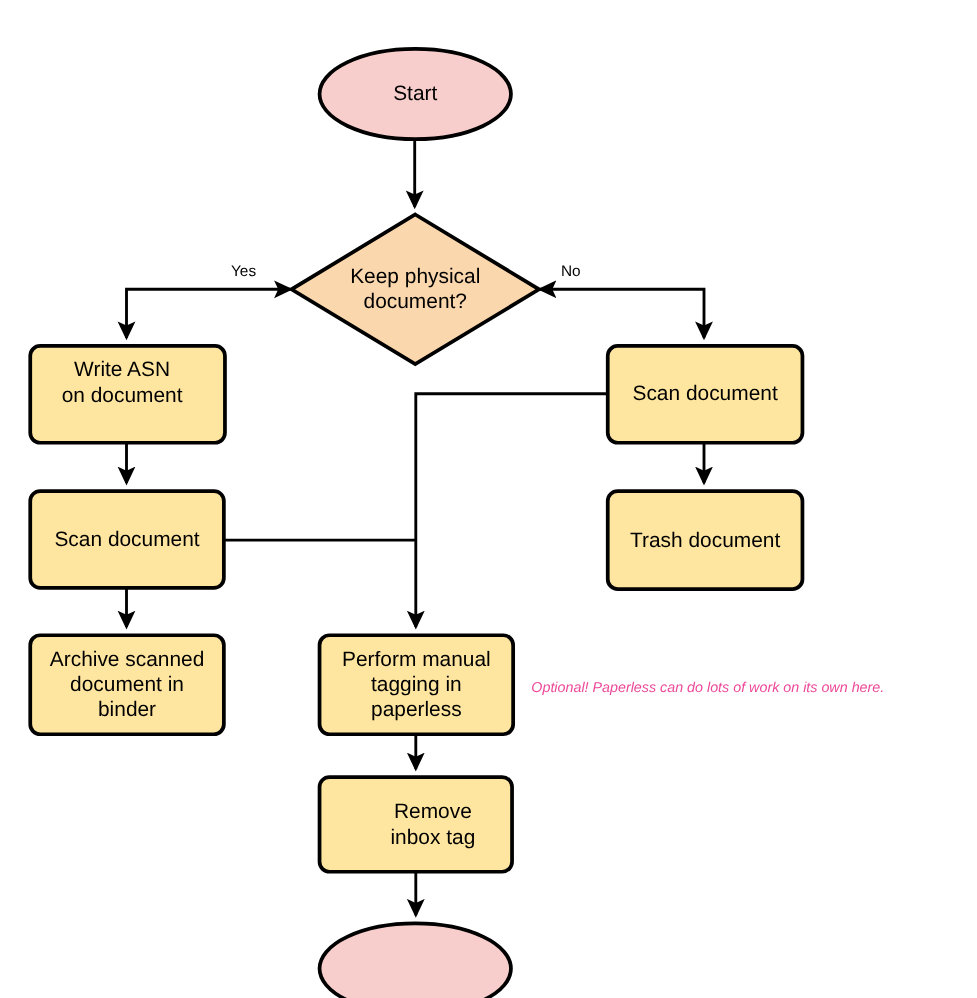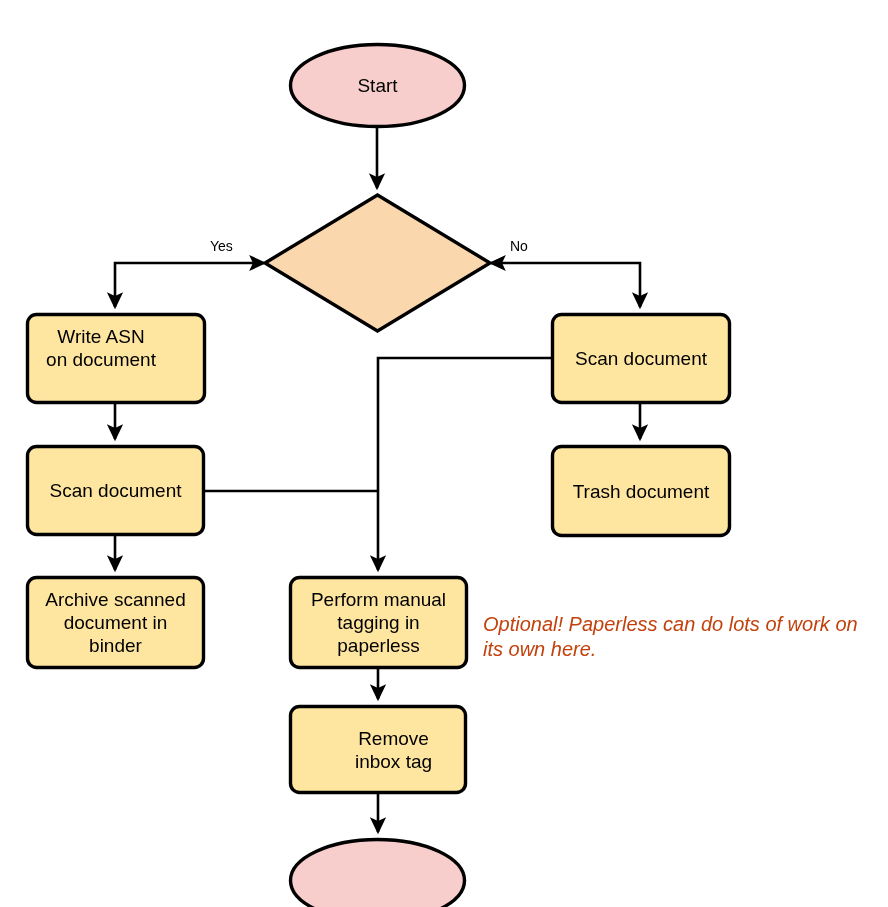--- a/index.html
+++ b/index.html
@@ -43,23 +43,23 @@
     font-family: "Liberation Sans", sans-serif;
     font-size: 14px;
     line-height: 22px;
     color: #000000;
     white-space: nowrap;
   }
   .note-text {
     position: absolute;
     font-family: "Liberation Sans", sans-serif;
     font-style: italic;
-    font-size: 20px;
+    font-size: 13px;
     line-height: 25px;
-    color: #c2410c;
+    color: #ec4899;
   }
 </style>
 </head>
 <body>
 
 <div id="canvas">
 
   <svg id="flow-svg" viewBox="0 0 888 907" xmlns="http://www.w3.org/2000/svg">
     <defs>
       <marker id="arrow" viewBox="0 0 12 12" refX="9.5" refY="6" markerWidth="7.2" markerHeight="7.2" orient="auto-start-reverse" markerUnits="strokeWidth">
@@ -106,22 +106,24 @@
 
     <rect x="290.5" y="553.5" width="176" height="90" rx="9" ry="9" fill="#ffe6a0" stroke="#000000" stroke-width="3.4"></rect>
 
     <rect x="290.5" y="682.5" width="175" height="86" rx="9" ry="9" fill="#ffe6a0" stroke="#000000" stroke-width="3.4"></rect>
 
     <ellipse cx="377.5" cy="856.5" rx="87" ry="41" fill="#f8cecc" stroke="#000000" stroke-width="3.4"></ellipse>
   </svg>
 
   <div class="node-label" style="left:290px; top:20px; width:175px; height:83px;">Start</div>
 
+  <div class="node-label" style="left:277px; top:196px; width:201px; height:86px;">Keep physical
+document?</div>
 
-  <div class="node-label" style="left:12px; top:290px; width:178px; height:68px;">Write ASN
+  <div class="node-label" style="left:22px; top:290px; width:178px; height:68px;">Write ASN
 on document</div>
 
   <div class="node-label" style="left:27px; top:422px; width:177px; height:89px;">Scan document</div>
 
   <div class="node-label" style="left:27px; top:553px; width:177px; height:91px;">Archive scanned
 document in
 binder</div>
 
   <div class="node-label" style="left:552px; top:290px; width:178px; height:89px;">Scan document</div>
 

